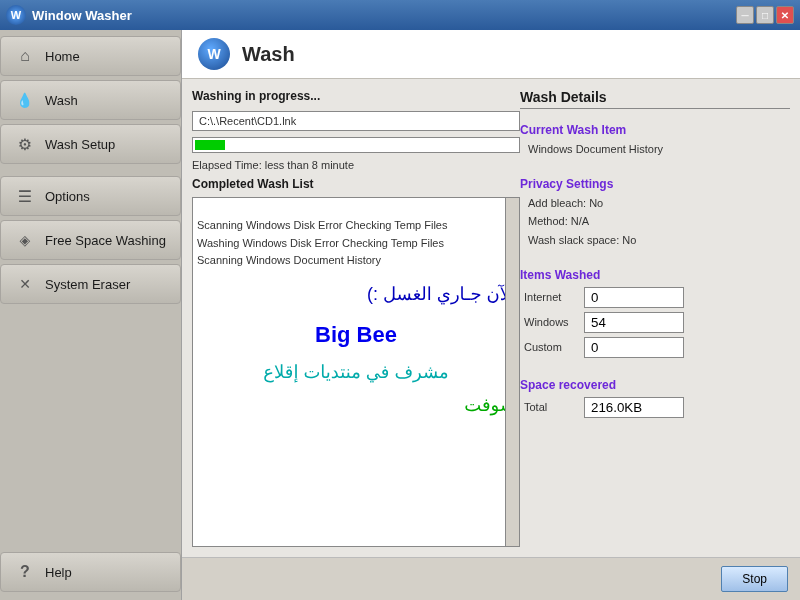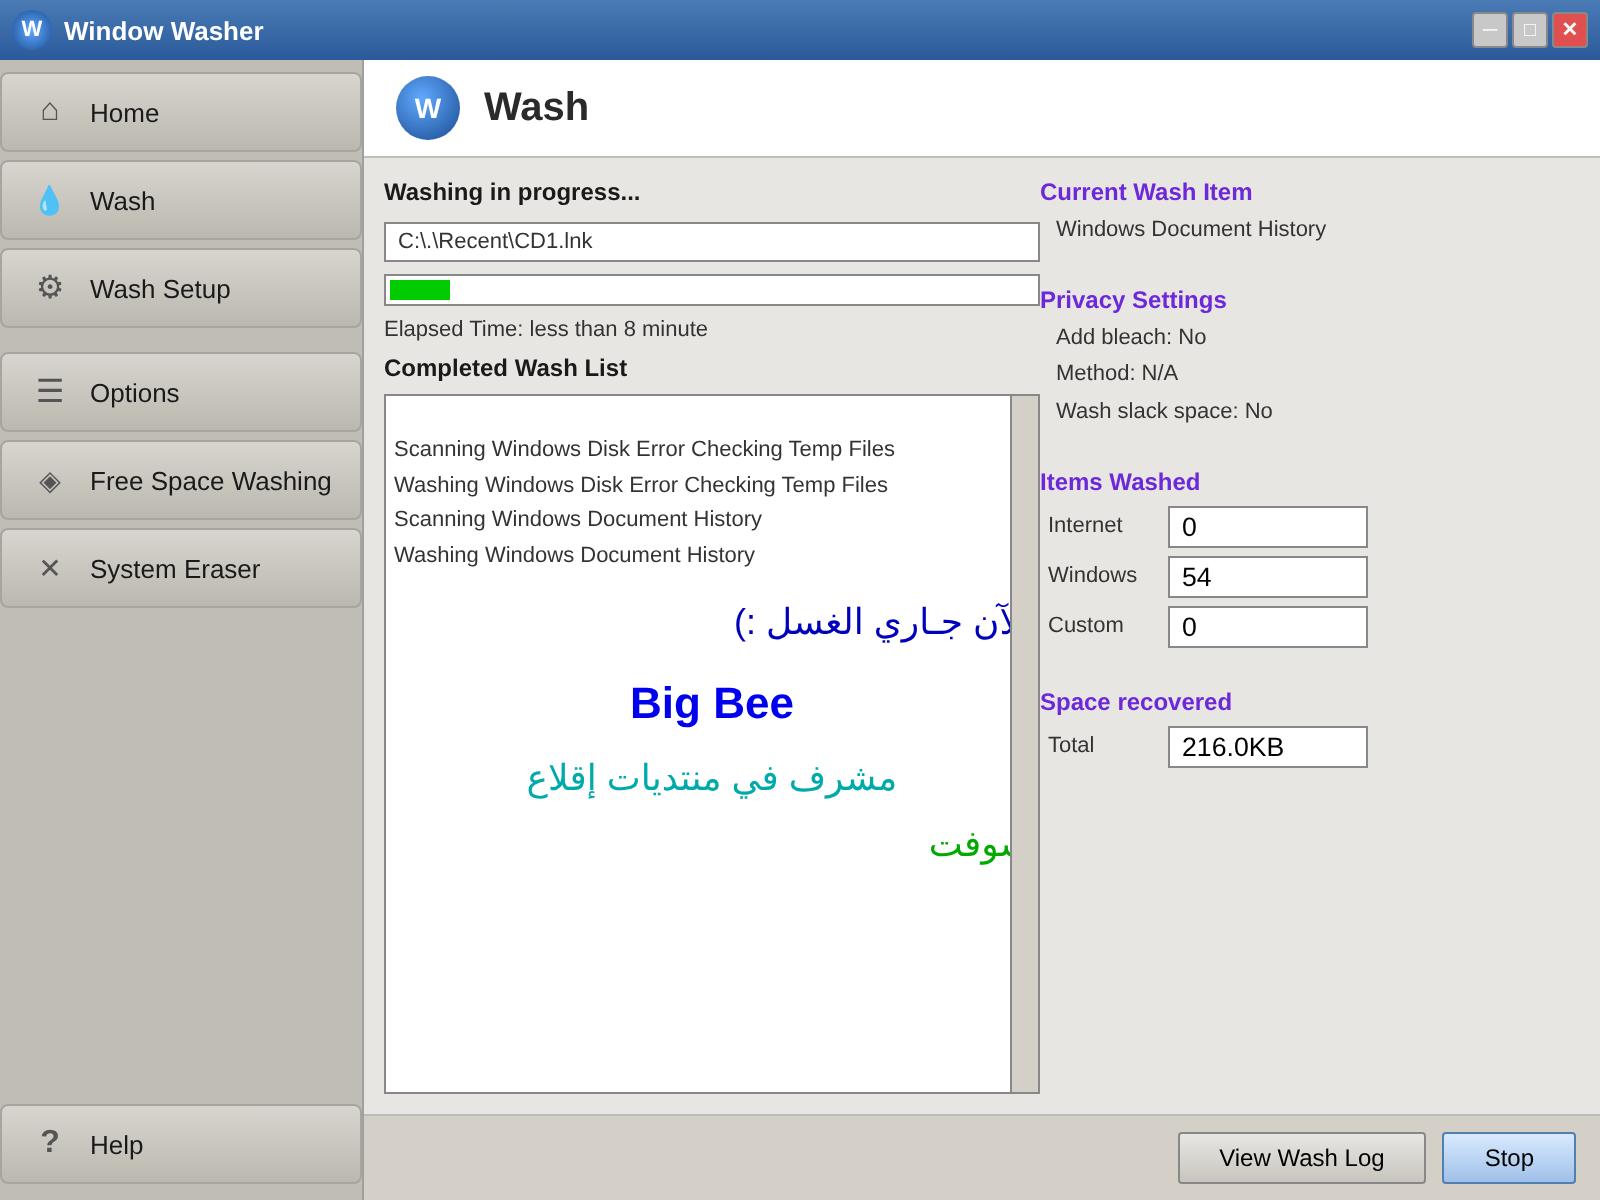--- a/index.html
+++ b/index.html
@@ -395,31 +395,31 @@
           <div class="progress-bar-fill"></div>
         </div>
         <div class="elapsed-time">Elapsed Time: less than 8 minute</div>
 
         <div class="completed-section-label">Completed Wash List</div>
         <div class="completed-list-container">
           <div class="completed-list">
             <div>Scanning Windows Disk Error Checking Temp Files</div>
             <div>Washing Windows Disk Error Checking Temp Files</div>
             <div>Scanning Windows Document History</div>
-            <div>Washing Windows Document History</div>
             <div class="arabic-text">الآن جـاري الغسل :)</div>
             <div class="big-bee-text">Big Bee</div>
             <div class="arabic-text2">مشرف في منتديات إقلاع</div>
             <div class="arabic-text3">سوفت</div>
           </div>
           <div class="completed-list-scrollbar"></div>
         </div>
       </div>
 
       <div class="right-panel">
+        <div class="right-section-title">Wash Details</div>
 
         <div class="detail-group">
           <div class="detail-group-title">Current Wash Item</div>
           <div class="detail-item">Windows Document History</div>
         </div>
 
         <div class="detail-group">
           <div class="detail-group-title">Privacy Settings</div>
           <div class="detail-item">Add bleach: No</div>
           <div class="detail-item">Method: N/A</div>
@@ -455,18 +455,17 @@
               <td><input class="item-value" type="text" readonly="" value="216.0KB" style=""></td>
             </tr>
           </tbody>
             </table>
         </div>
       </div>
 
     </div>
 
     <div class="footer-buttons">
-      <button class="btn">View Wash Log</button>
       <button class="btn primary">Stop</button>
     </div>
 
   </div>
 </div>
 
 </body></html>

